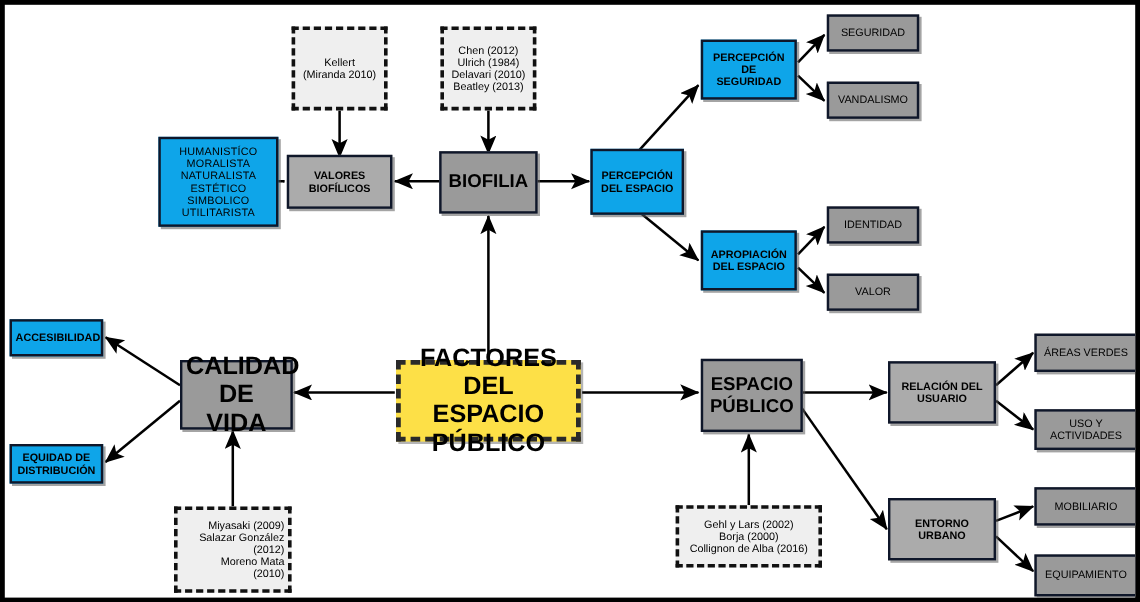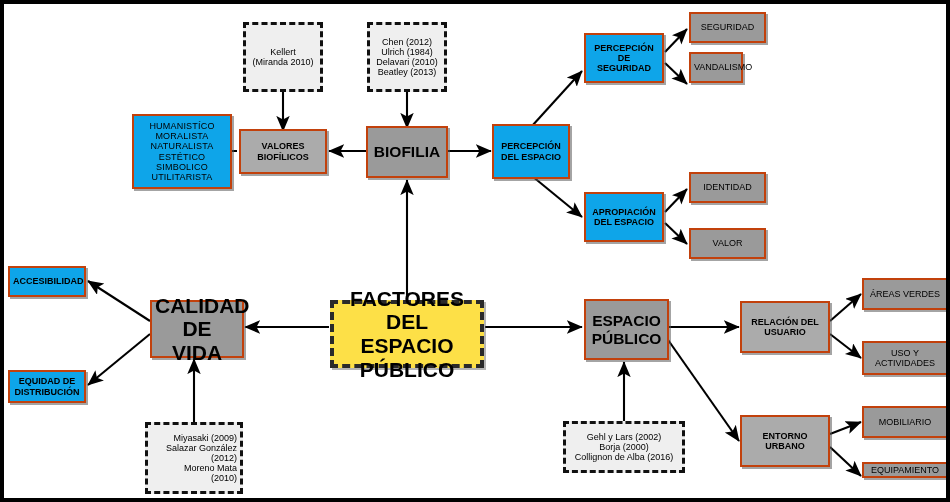--- a/index.html
+++ b/index.html
@@ -12,21 +12,21 @@
 
   .node{
     position:absolute;box-sizing:border-box;display:flex;align-items:center;
     justify-content:center;text-align:center;line-height:1.12;
     color:#000;padding:2px 3px;z-index:5;
   }
   .node .txt{display:block;width:100%;}
 
   
   .solid{
-    border:2px solid #c2410c;
+    border:2px solid #0f172a;
     box-shadow:2px 2px 0 rgba(90,90,90,.55);
   }
   .dark{background:#9a9a9a;}
   .mid{background:#ababab;}
   .light{background:#0ea5e9;}
 
   
   .dashed{
     background:#efefef;border:3px dashed #111111;box-shadow:none;
   }
@@ -134,21 +134,21 @@
   </div>
 
   <div class="node solid light s9 b-bold" style="left:580px;top:29px;width:80px;height:50px;">
     <span class="txt">PERCEPCIÓN DE<br>SEGURIDAD</span>
   </div>
 
   <div class="node solid dark s9" style="left:685px;top:8px;width:77px;height:31px;">
     <span class="txt">SEGURIDAD</span>
   </div>
 
-  <div class="node solid dark s9" style="left:685px;top:48px;width:54px;height:31px;">
+  <div class="node solid dark s9" style="left:685px;top:64px;width:77px;height:31px;">
     <span class="txt">VANDALISMO</span>
   </div>
 
   <div class="node solid light s9 b-bold" style="left:580px;top:188px;width:80px;height:50px;">
     <span class="txt">APROPIACIÓN<br>DEL ESPACIO</span>
   </div>
 
   <div class="node solid dark s9" style="left:685px;top:168px;width:77px;height:31px;">
     <span class="txt">IDENTIDAD</span>
   </div>
@@ -190,17 +190,17 @@
   </div>
 
   <div class="node solid mid s9 b-bold" style="left:736px;top:411px;width:90px;height:52px;">
     <span class="txt">ENTORNO<br>URBANO</span>
   </div>
 
   <div class="node solid dark s9" style="left:858px;top:402px;width:86px;height:32px;">
     <span class="txt">MOBILIARIO</span>
   </div>
 
-  <div class="node solid dark s9" style="left:858px;top:458px;width:86px;height:16px;">
+  <div class="node solid dark s9" style="left:858px;top:458px;width:86px;height:35px;">
     <span class="txt">EQUIPAMIENTO</span>
   </div>
 
 </div>
 
 </body></html>

